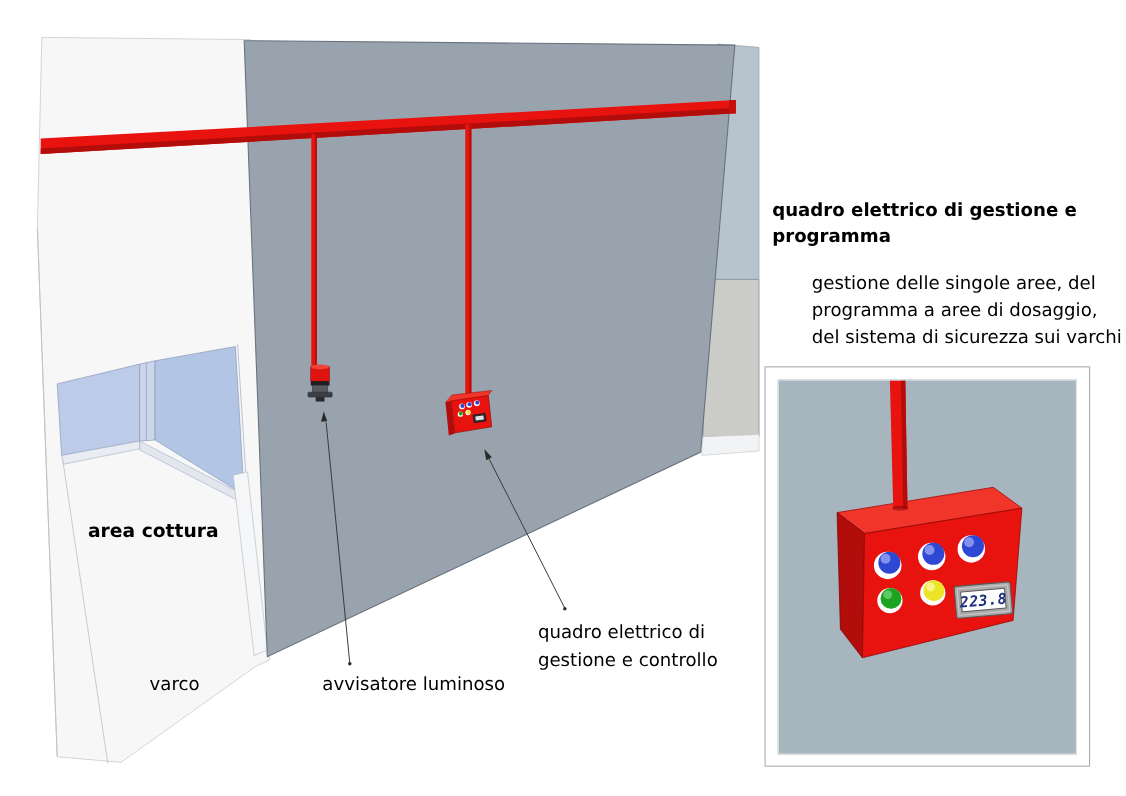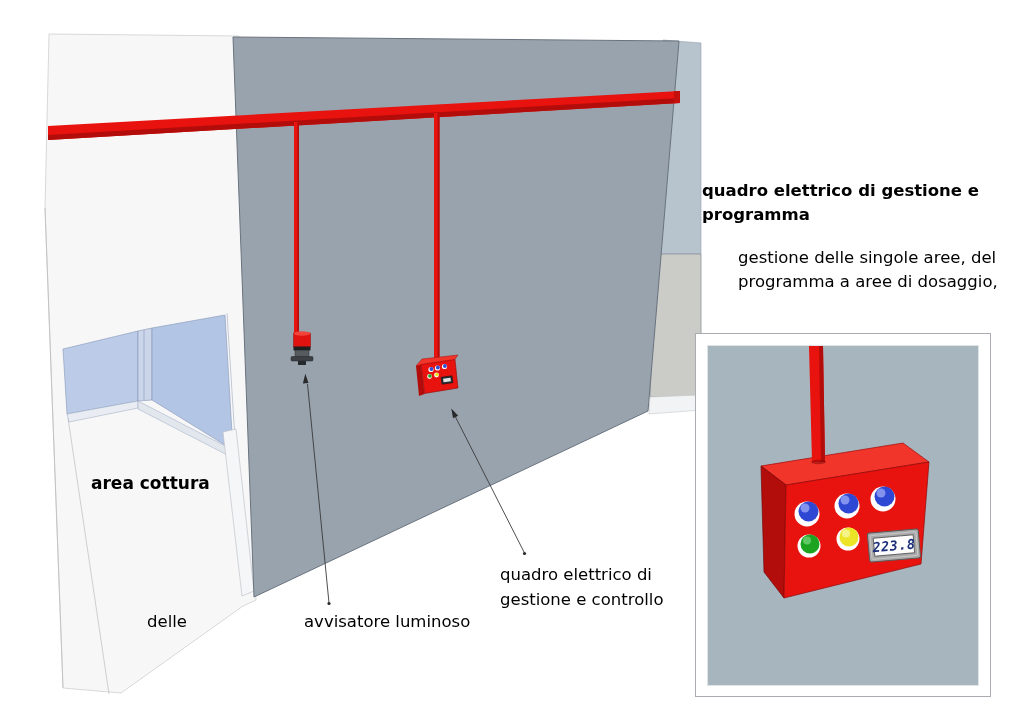--- a/index.html
+++ b/index.html
@@ -1,18 +1,18 @@
 <!DOCTYPE html>
 <html style="--c-pipe_red: #e8120e; --c-pipe_red_dark: #b30d0b; --c-wall_gray: #99a3ae; --c-wall_white: #f7f7f8; --c-interior_blue_left: #bccbe8; --c-interior_blue_right: #b3c5e4; --c-bg_blue_gray: #b7c3cd; --c-bg_warm_gray: #cbcbc8; --c-inset_bg: #a7b5bf; --c-box_red_top: #f2352a; --c-box_red_side: #b20d0b; --c-button_blue: #2f48d4; --c-button_green: #1ca421; --c-button_yellow: #ece426; --c-display_digits: #1c2f7a;"><head>
 <meta charset="utf-8">
 <style>
   html,body{margin:0;padding:0;background:#fff;}
   .page{position:relative;width:1024px;height:724px;background:#ffffff;overflow:hidden;
         font-family:"DejaVu Sans","Liberation Sans",sans-serif;color:#000;}
-  .scene{position:absolute;left:0;top:0;width:700px;height:724px;margin-left:11px;}
+  .scene{position:absolute;left:0;top:0;width:700px;height:724px;}
   .scene svg{position:absolute;left:0;top:0;}
   .lbl{position:absolute;font-size:16.5px;line-height:24px;white-space:nowrap;color:#000;}
   .lbl.bold{font-weight:bold;font-size:17px;}
   .multiline div{white-space:nowrap;}
   .side-heading{position:absolute;left:702px;top:179px;font-weight:bold;font-size:16.5px;line-height:24px;}
   .side-desc{position:absolute;left:702px;top:246px;font-size:16.5px;line-height:24.4px;margin-left:36px;}
   .inset{position:absolute;left:695px;top:333px;width:296px;height:364px;background:#ffffff;
          border:1px solid #a9adb2;box-sizing:border-box;}
   .inset-img{position:absolute;left:11px;top:11px;width:272px;height:341px;
              background:var(--c-inset_bg,#a7b5bf);border:1px solid #dfe4e7;box-sizing:border-box;}
@@ -121,35 +121,36 @@
         <circle cx="318" cy="603.5" r="1.6" fill="#2a2a2a"></circle>
       </g>
       <g>
         <line x1="513.5" y1="553" x2="443.5" y2="415" stroke="#3a3a3a" stroke-width="0.9"></line>
         <polygon points="440.3,408.5 447.2,415.7 442,418.3" fill="#2a2a2a"></polygon>
         <circle cx="513.5" cy="553.5" r="1.6" fill="#2a2a2a"></circle>
       </g>
     </svg>
 
     <div class="lbl bold" style="left:80px;top:471px">area cottura</div>
-    <div class="lbl" style="left:136px;top:610px">delle</div>
+    <div class="lbl" style="left:136px;top:610px">varco</div>
     <div class="lbl multiline" style="left:489px;top:563px;line-height:24.5px">
       <div>quadro elettrico di</div>
       <div>gestione e controllo</div>
     </div>
     <div class="lbl" style="left:293px;top:610px">avvisatore luminoso</div>
   </div>
 
   <div class="side-heading multiline">
     <div>quadro elettrico di gestione e</div>
     <div>programma</div>
   </div>
   <div class="side-desc multiline">
     <div>gestione delle singole aree, del</div>
     <div>programma a aree di dosaggio,</div>
+    <div>del sistema di sicurezza sui varchi</div>
   </div>
 
   <div class="inset">
     <div class="inset-img">
       <svg width="270" height="339" viewBox="0 0 270 339">
 
         <polygon class="f-box-top" points="53,120 195,97 221,116 78,139" stroke="#9d0b09" stroke-width="0.7"></polygon>
 
         <g>
           <polygon class="f-red" points="101,0 115,0 117,116 104,116"></polygon>

